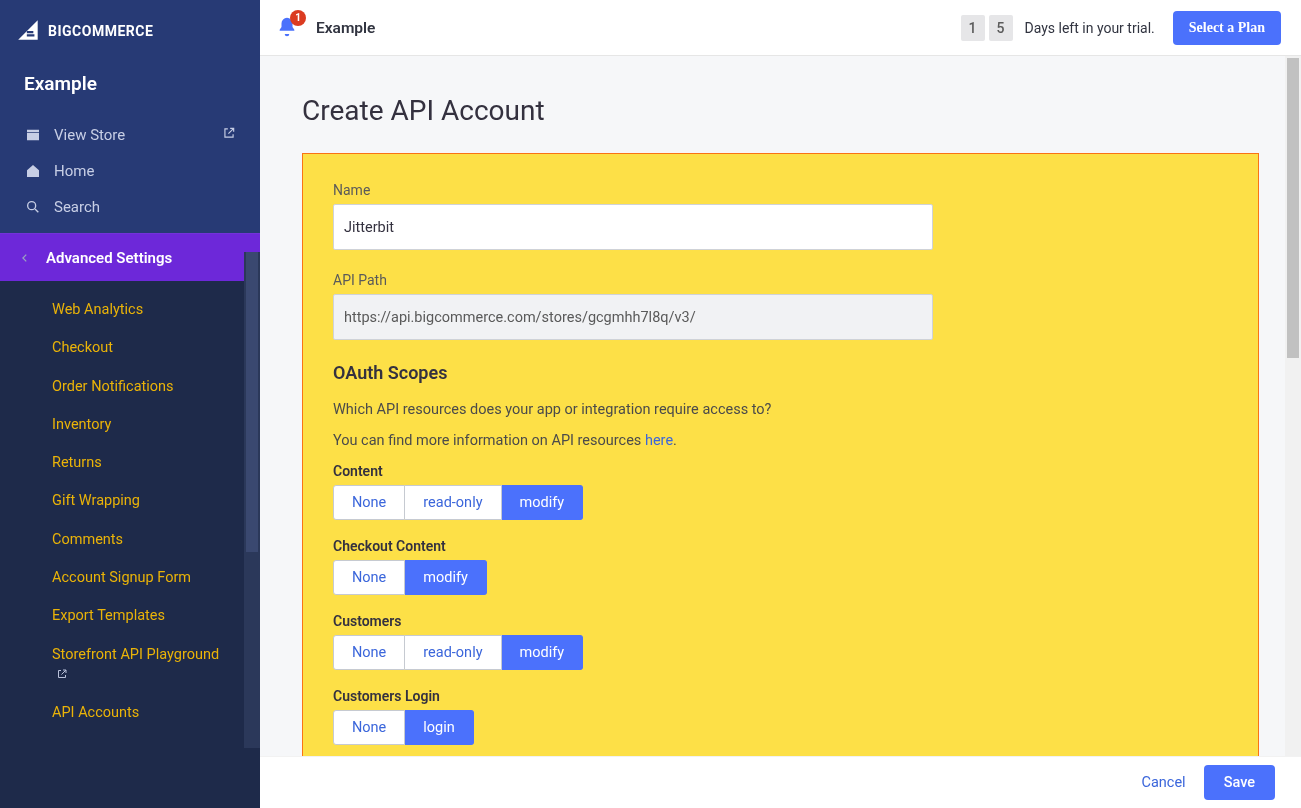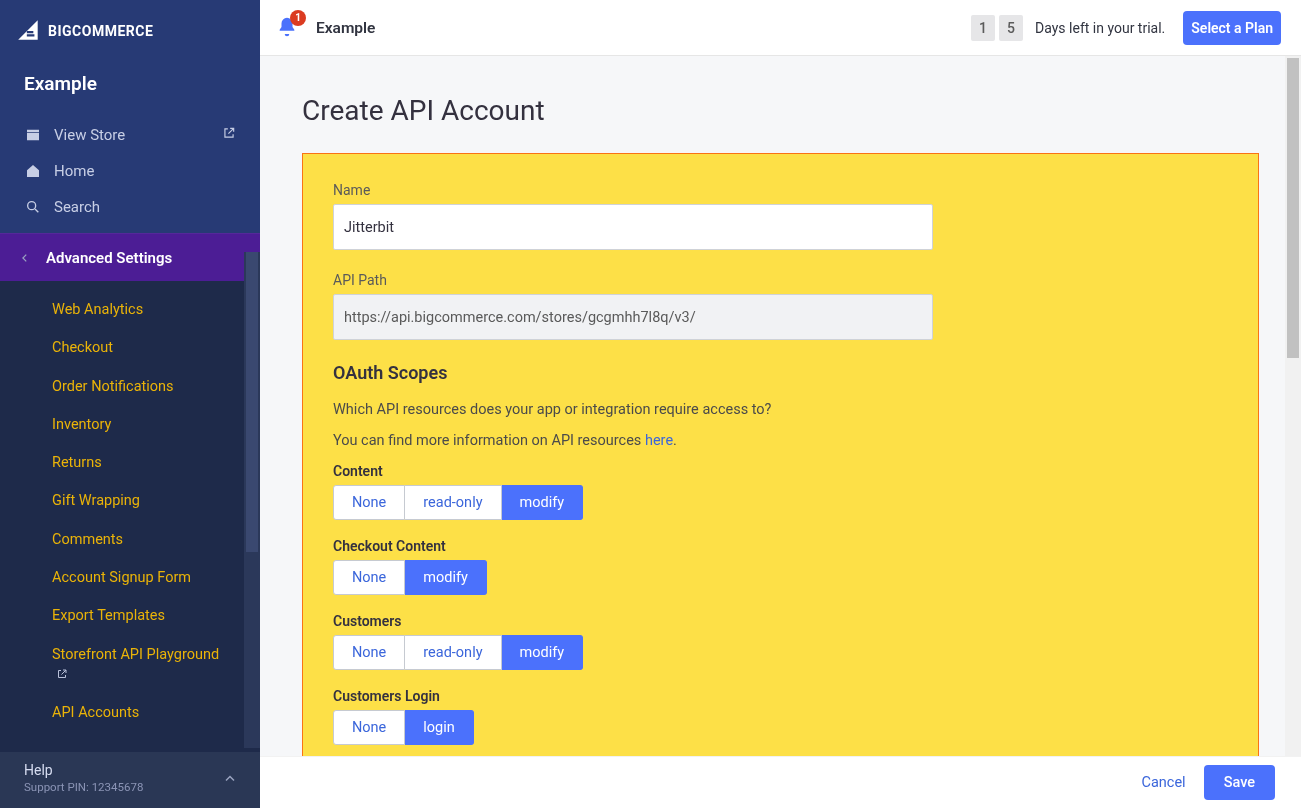--- a/index.html
+++ b/index.html
@@ -10,21 +10,21 @@
 .sidebar { width:260px; height:100%; background:#1e2a4a; display:flex; flex-direction:column; position:relative; color:#fff; }
 .sidebar-top { background:#273a75; padding-bottom:0; }
 .logo { display:flex; align-items:center; padding:18px 20px 18px 16px; }
 .logo svg { width:26px; height:26px; margin-right:6px; }
 .logo-text { font-size:14px; font-weight:700; letter-spacing:0.5px; color:#fff; }
 .store-name { font-size:19px; font-weight:600; padding:10px 24px 18px; color:#fff; }
 .nav-top { padding:4px 0 8px; }
 .nav-row { display:flex; align-items:center; padding:9px 24px; color:#c7cee5; cursor:pointer; font-size:15px; }
 .nav-row .ico { width:18px; height:18px; margin-right:12px; display:flex; align-items:center; justify-content:center; }
 .nav-row .ext { margin-left:auto; }
-.section-header { background:#4c1d95; padding:14px 24px 14px 20px; display:flex; align-items:center; border-top:1px solid rgba(255,255,255,0.05); }
+.section-header { background:#6d28d9; padding:14px 24px 14px 20px; display:flex; align-items:center; border-top:1px solid rgba(255,255,255,0.05); }
 .section-header .chev { width:12px; margin-right:14px; color:#9aa3c0; }
 .section-header .lbl { font-size:15px; font-weight:600; color:#fff; }
 .subnav { flex:1; overflow:hidden; background:#1e2a4a; padding-top:10px; position:relative; }
 .sub-item { padding:9px 24px 9px 52px; color:#eab308; font-size:14.5px; cursor:pointer; line-height:1.4; }
 .sub-item .ext-inline { margin-left:4px; display:inline-flex; vertical-align:-1px; }
 .sidebar-footer { background:#2a3755; padding:10px 24px 14px; position:relative; }
 .help-title { font-size:14px; color:#d6dcf0; }
 .help-sub { font-size:11.5px; color:#8b94b5; margin-top:2px; }
 .footer-chev { position:absolute; right:24px; top:18px; color:#9aa3c0; }
 
@@ -35,21 +35,21 @@
 
 .main { flex:1; display:flex; flex-direction:column; height:100%; }
 .topbar { height:56px; border-bottom:1px solid #e6e6e6; display:flex; align-items:center; padding:0 20px 0 16px; background:#fff; }
 .bell-wrap { position:relative; width:24px; height:24px; margin-right:16px; cursor:pointer; }
 .bell-wrap .badge { position:absolute; top:-6px; right:-6px; background:#db3b21; color:#fff; font-size:10px; font-weight:700; width:16px; height:16px; border-radius:50%; display:flex; align-items:center; justify-content:center; }
 .tb-store { font-size:15.5px; font-weight:600; color:#313440; }
 .tb-spacer { flex:1; }
 .trial-digits { display:flex; gap:4px; margin-right:12px; }
 .trial-digit { width:24px; height:26px; background:#e6e6e8; color:#5b5b5b; display:flex; align-items:center; justify-content:center; font-size:14px; font-weight:500; border-radius:2px; }
 .trial-text { font-size:14px; color:#313440; margin-right:18px; }
-.plan-btn { background:#4b71fc; color:#fff; border:none; padding:9px 8px; font-size:14px; font-weight:600; border-radius:4px; cursor:pointer; }
+.plan-btn { background:#4b71fc; color:#fff; border:none; padding:9px 16px; font-size:14px; font-weight:600; border-radius:4px; cursor:pointer;font-family:Liberation Serif, serif; }
 
 .content-wrap { flex:1; background:#f6f7f9; overflow:auto; position:relative; padding:38px 42px 20px 42px; }
 .page-title { font-size:28px; color:#34313f; font-weight:400; margin-bottom:26px; }
 .form-card { background:#fde047; border:1px solid #f97316; padding:28px 30px; }
 .field-label { font-size:14px; color:#5a5a5a; margin-bottom:6px; }
 .text-input { width:600px; max-width:100%; height:46px; border:1px solid #cfd2d7; padding:0 10px; font-size:14.5px; color:#34313f; border-radius:2px; }
 .text-input.ro { background:#f1f2f4; color:#5a5a5a; }
 .field-block { margin-bottom:22px; }
 .section-h { font-size:18px; font-weight:600; color:#34313f; margin:14px 0 18px; }
 .helper { font-size:14.5px; color:#4b4b4b; margin-bottom:14px; }
@@ -133,27 +133,20 @@
         <div class="sub-item"><span>Storefront API Playground</span> <span class="ext-inline">
             <svg width="12" height="12" viewBox="0 0 24 24" fill="none" stroke="#b8c0d9" stroke-width="2">
               <path d="M14 4h6v6M20 4l-9 9M19 14v5H5V5h5"></path>
             </svg>
           </span></div>
         <div class="sub-item">API Accounts</div>
       </div>
     <div class="sb-track">
         <div class="sb-thumb"></div>
       </div>
-    <div class="sidebar-footer">
-      <div class="help-title">Help</div>
-      <div class="help-sub">Support PIN: 12345678</div>
-      <span class="footer-chev"><svg width="12" height="12" viewBox="0 0 24 24" fill="none" stroke="#9aa3c0" stroke-width="3">
-            <path d="M4 15l8-8 8 8"></path>
-          </svg></span>
-    </div>
   </div>
 
   <div class="main">
     <div class="topbar">
       <div class="bell-wrap">
         <svg width="22" height="22" viewBox="0 0 24 24" fill="#4b71fc">
             <path d="M12 2a6 6 0 0 0-6 6v4l-2 3v1h16v-1l-2-3V8a6 6 0 0 0-6-6zm0 20a2.5 2.5 0 0 0 2.5-2.5h-5A2.5 2.5 0 0 0 12 22z"></path>
           </svg>
         <span class="badge">1</span>
       </div>

